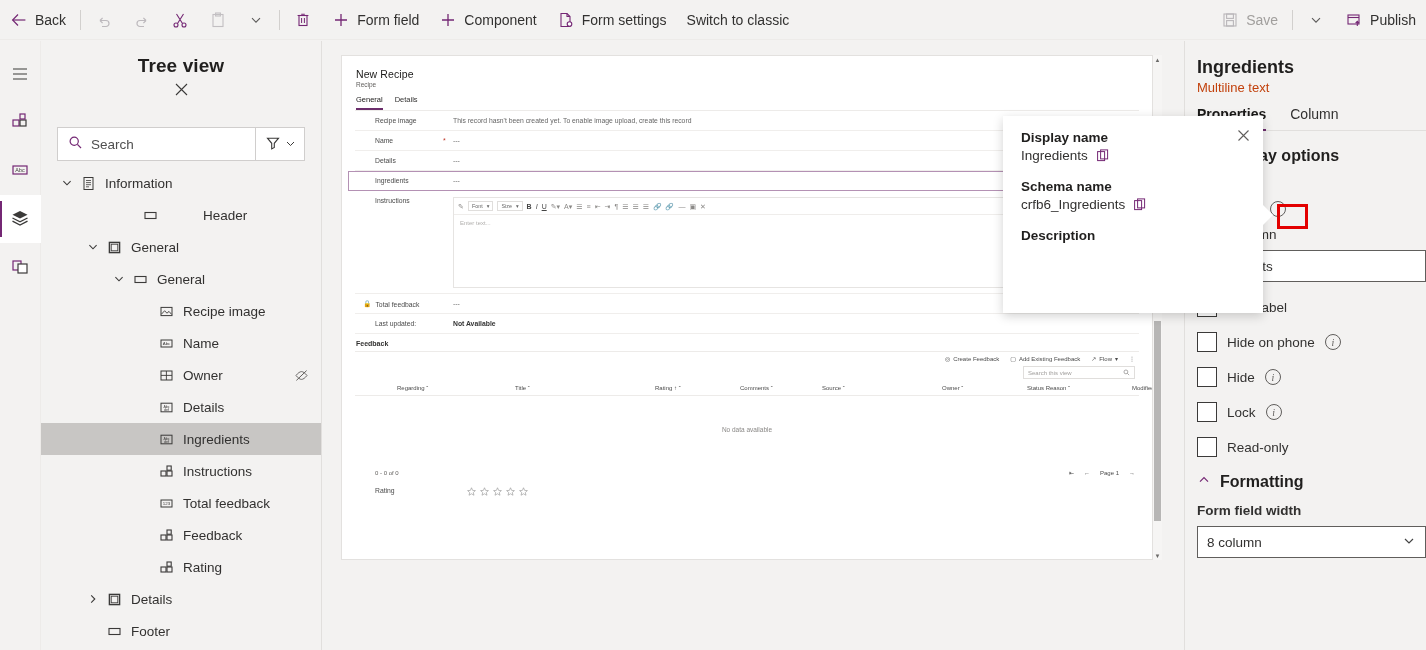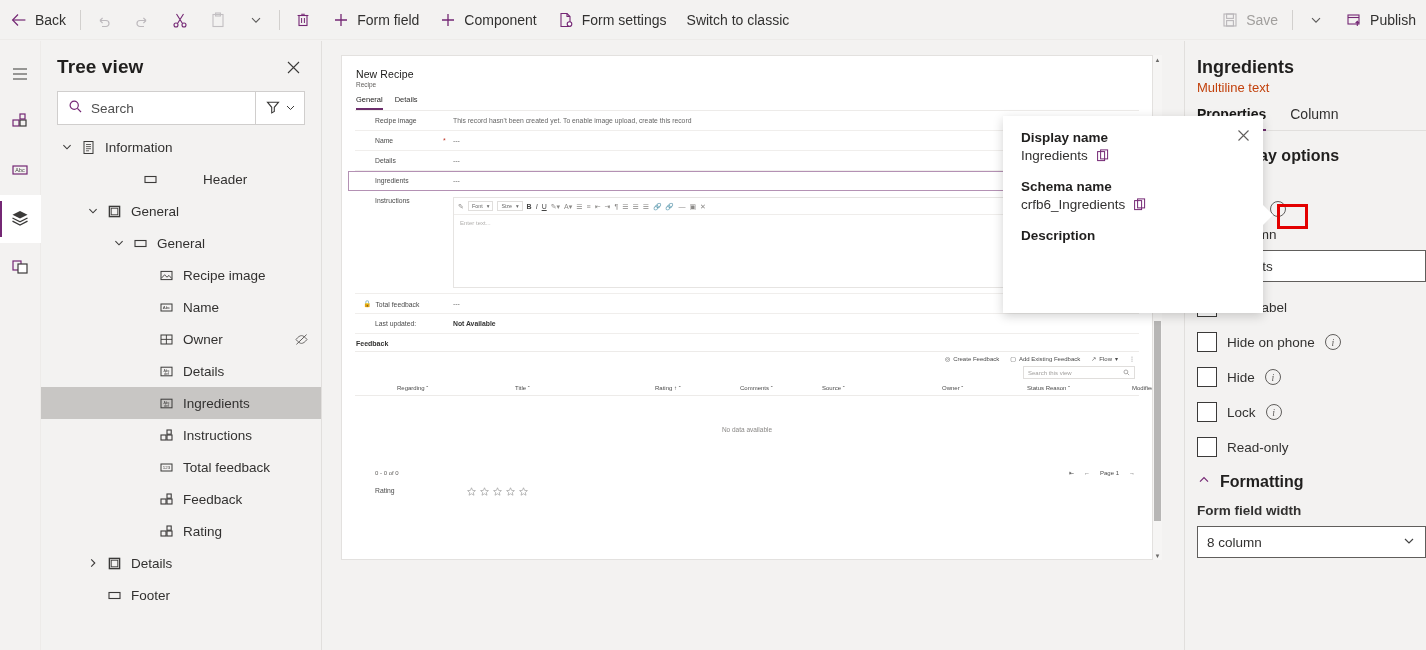--- a/index.html
+++ b/index.html
@@ -47,25 +47,26 @@
 
   
   .treepanel{
     position:absolute; left:41px; top:41px; width:281px; height:609px;
     background:#f3f2f1; border-right:1px solid #e1dfdd;
     overflow:hidden;
   }
   .tree-head{
     display:flex; align-items:center; justify-content:space-between;
     padding:14px 16px 10px 16px;
+    flex-direction:column;
   }
   .tree-title{ font-size:19px; font-weight:600; color:#201f1e; letter-spacing:.1px;}
   .tree-close{ cursor:pointer; width:24px; height:24px; display:flex;align-items:center;justify-content:center; color:#4a4a4a;}
   .searchrow{
-    display:flex; margin:2px 16px 6px 16px; border:1px solid #d0cecd; background:#fff; height:34px;
+    display:flex; margin:16px 16px 6px 16px; border:1px solid #d0cecd; background:#fff; height:34px;
   }
   .searchbox{
     flex:1 1 auto; display:flex; align-items:center; gap:8px; padding:0 8px 0 10px;
     border-right:1px solid #d0cecd; background:#fff;
   }
   .searchbox input{
     border:none; outline:none; font-size:13.5px; font-family:inherit; color:#323130;
     width:100%; background:transparent;
   }
   .searchbox input::placeholder{ color:#4f4f4f; }

